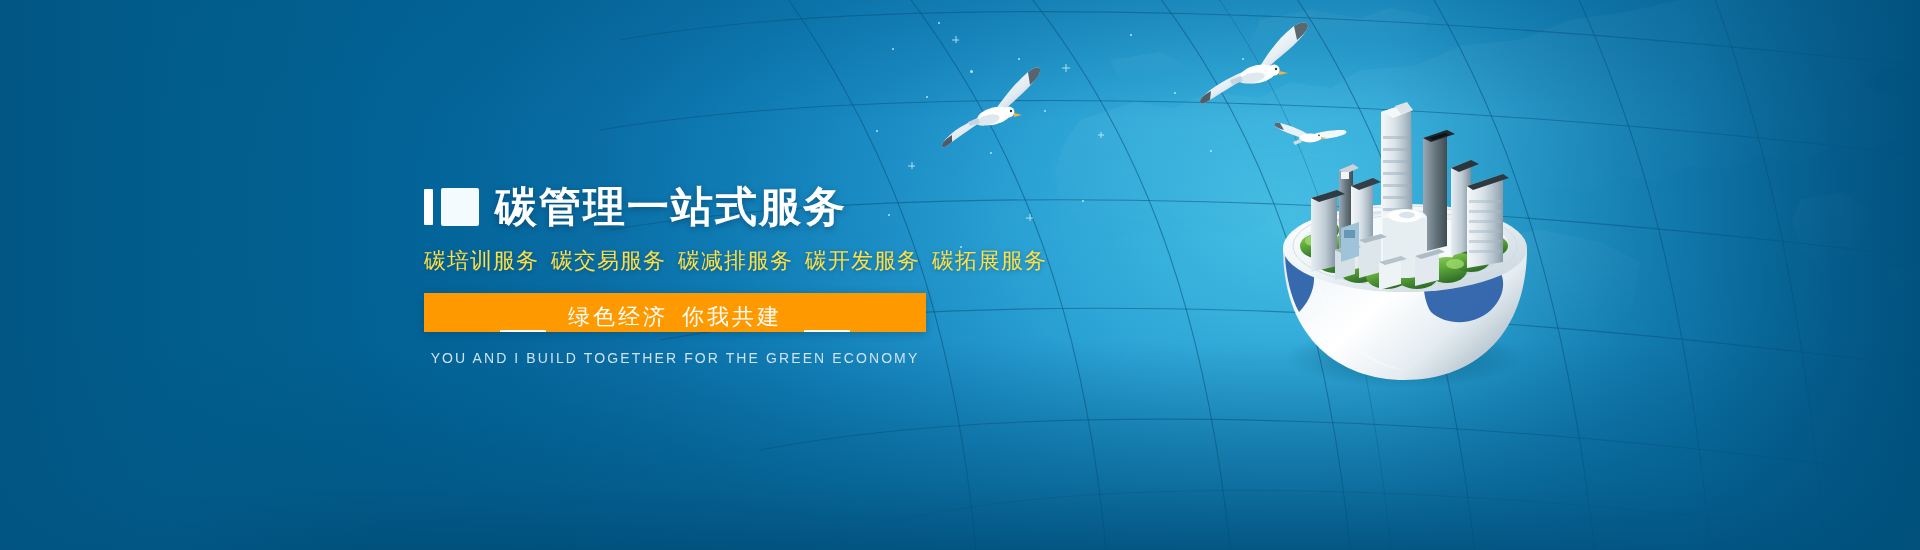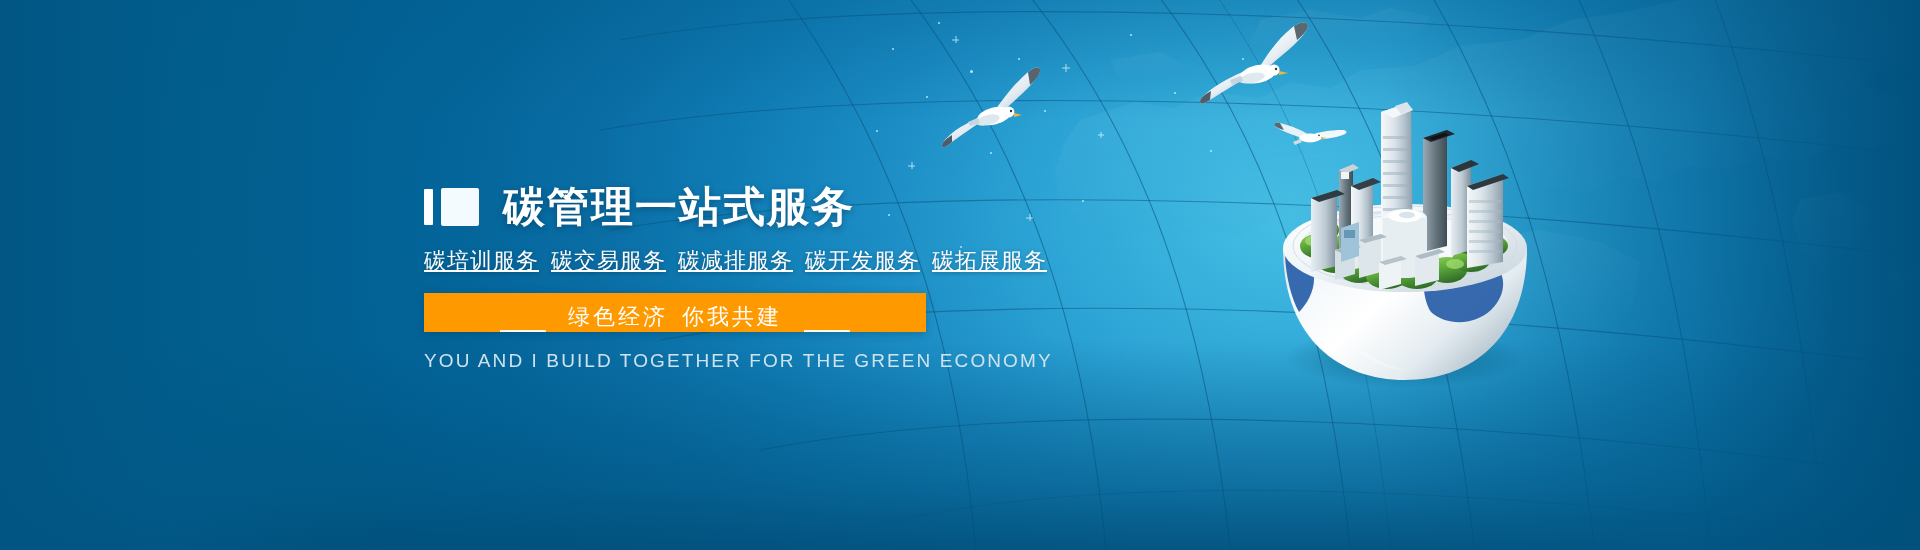--- a/index.html
+++ b/index.html
@@ -64,56 +64,55 @@
   .bird { position:absolute; pointer-events:none; }
   .bird svg { display:block; width:100%; height:100%; }
 
   
   .globe-wrap { position:absolute; left:1255px; top:50px; width:300px; height:350px; }
   .globe-wrap svg { display:block; width:100%; height:100%; }
 
   
   .copy { position:absolute; left:424px; top:186px; width:720px; }
 
-  .title-row { display:flex; align-items:center; gap:24px; }
+  .title-row { display:flex; align-items:center; gap:16px; }
   .mark { display:flex; align-items:center; gap:8px; }
   .mark .bar { width:9px; height:36px; background:#ffffff; border-radius:1px; }
   .mark .sq  { width:38px; height:38px; background:#f4fbff; border-radius:2px; }
   .title {
     color:#ffffff; font-size:42px; line-height:1; font-weight:bold;
     letter-spacing:2px; white-space:nowrap;
     text-shadow:0 2px 6px rgba(0,40,70,.45);
     font-family:"DejaVu Sans","Liberation Sans",sans-serif;
   }
 
   .services {
     margin-top:18px; margin-left:0;
-    color:#ffffff; font-size:22px; letter-spacing:1px; white-space:nowrap;
+    color:#fde047; font-size:22px; letter-spacing:1px; white-space:nowrap;
     font-family:"DejaVu Sans","Liberation Sans",sans-serif;
     text-shadow:0 1px 4px rgba(0,40,70,.40);
-    text-decoration:underline;
   }
   .services span { margin-right:12px; }
   .services span:last-child { margin-right:0; }
 
   .slogan {
     margin-top:17px; width:502px; height:39px; background:#ff9900;
     display:flex; align-items:flex-end; justify-content:center; gap:22px;
     box-shadow:0 2px 8px rgba(0,40,70,.28);
   }
   .slogan .dash { width:46px; height:2px; background:#ffffff; opacity:.95; }
   .slogan .txt {
     color:#ffffff; font-size:22px; letter-spacing:3px; white-space:nowrap;
     font-family:"DejaVu Sans","Liberation Sans",sans-serif;
   }
   .slogan .txt .gap { display:inline-block; width:14px; }
 
   .tagline {
     margin-top:18px; width:502px; text-align:center;
-    color:#cfe3ef; font-size:19px; letter-spacing:2.1px; white-space:nowrap;
+    color:#cfe3ef; font-size:14px; letter-spacing:2.1px; white-space:nowrap;
     font-family:"Liberation Sans","DejaVu Sans",sans-serif;
   }
 </style>
 </head>
 <body>
 
 <div class="banner">
 
   <div class="bg-base"></div>
 

